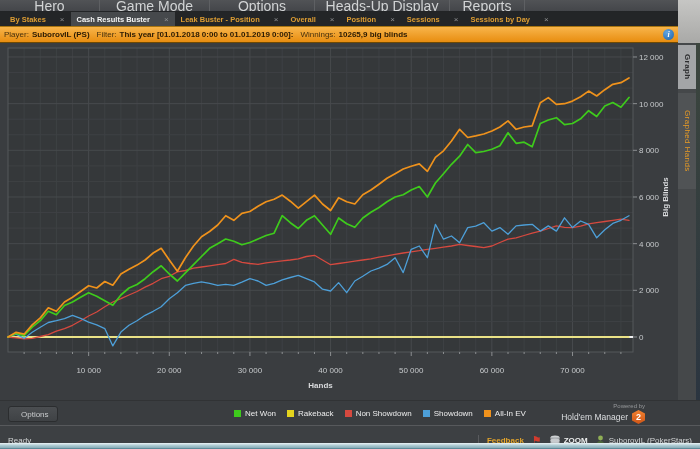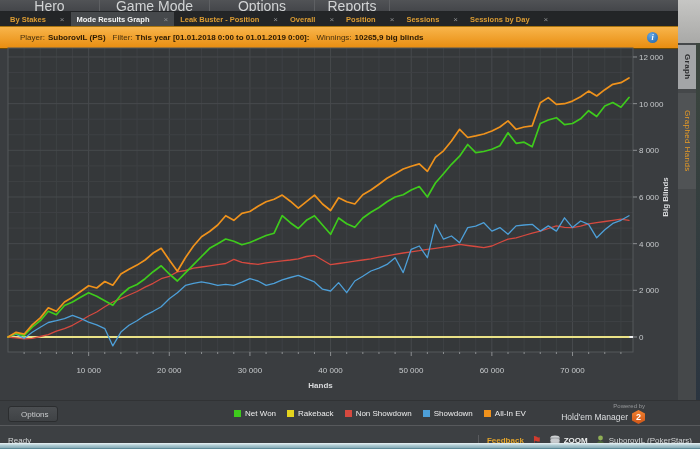--- a/index.html
+++ b/index.html
@@ -12,23 +12,23 @@
   .menu-item{height:100%;display:flex;align-items:center;justify-content:center;color:#d2d4d5;font-size:14px;
              border-right:1px solid #5e6063;box-sizing:border-box;}
 
   
   .tabbar{position:absolute;left:0;top:12px;width:678px;height:14px;background:#232527;display:flex;align-items:stretch;padding-left:4px;}
   .tab{display:flex;align-items:center;gap:14px;padding:0 6px;font-size:7.5px;font-weight:bold;color:#dd9d33;white-space:nowrap;cursor:default;}
   .tab.active{background:#46494c;color:#f3f4f4;}
   .tab .close{color:#8f9193;font-size:8px;font-weight:normal;}
 
   
-  .filterbar{position:absolute;left:0;top:26px;width:678px;height:23px;box-sizing:border-box;
+  .filterbar{position:absolute;left:0;top:26px;width:678px;height:17px;box-sizing:border-box;
              background:linear-gradient(#f8b54b,#e88d10);border-top:1px solid #a8740f;border-bottom:1px solid #6e4a05;
-             display:flex;align-items:center;padding:0 20px;font-size:8px;color:#46300d;}
+             display:flex;align-items:center;padding:0 4px;font-size:8px;color:#46300d;}
   .fseg{white-space:pre;}
   .fseg .flabel{margin-right:3px;}
   .fseg .fvalue{font-weight:bold;color:#2a1a03;margin-right:7px;}
   .info-icon{margin-left:auto;width:11px;height:11px;border-radius:50%;flex:0 0 auto;
              background:radial-gradient(circle at 35% 30%,#63a6e4,#1d61a6);color:#fff;font-size:8px;font-weight:bold;
              display:flex;align-items:center;justify-content:center;font-family:"Liberation Serif",serif;font-style:italic;}
 
   
   .corner-backdrop{position:absolute;left:678px;top:0;width:22px;height:43px;background:linear-gradient(#c6c6c4,#a9a9a7);}
   .side-strip{position:absolute;left:678px;top:43px;width:18px;height:357px;background:#45484a;}
@@ -71,30 +71,31 @@
 </style>
 </head>
 <body>
 
 <div class="window">
 
   <div class="menubar" id="menubar">
       <div class="menu-item" style="width: 100px;">Hero</div>
       <div class="menu-item" style="width: 110px;">Game Mode</div>
       <div class="menu-item" style="width: 105px;">Options</div>
+      <div class="menu-item" style="width: 135px;">Heads-Up Display</div>
       <div class="menu-item" style="width: 75px;">Reports</div>
     </div>
 
   <div class="tabbar" id="tabbar">
       <div class="tab">
         <span>By Stakes</span>
         <span class="close">×</span>
       </div>
       <div class="tab active">
-        <span>Mode Results Graph</span>
+        <span>Cash Results Buster</span>
         <span class="close">×</span>
       </div>
       <div class="tab">
         <span>Leak Buster - Position</span>
         <span class="close">×</span>
       </div>
       <div class="tab">
         <span>Overall</span>
         <span class="close">×</span>
       </div>

